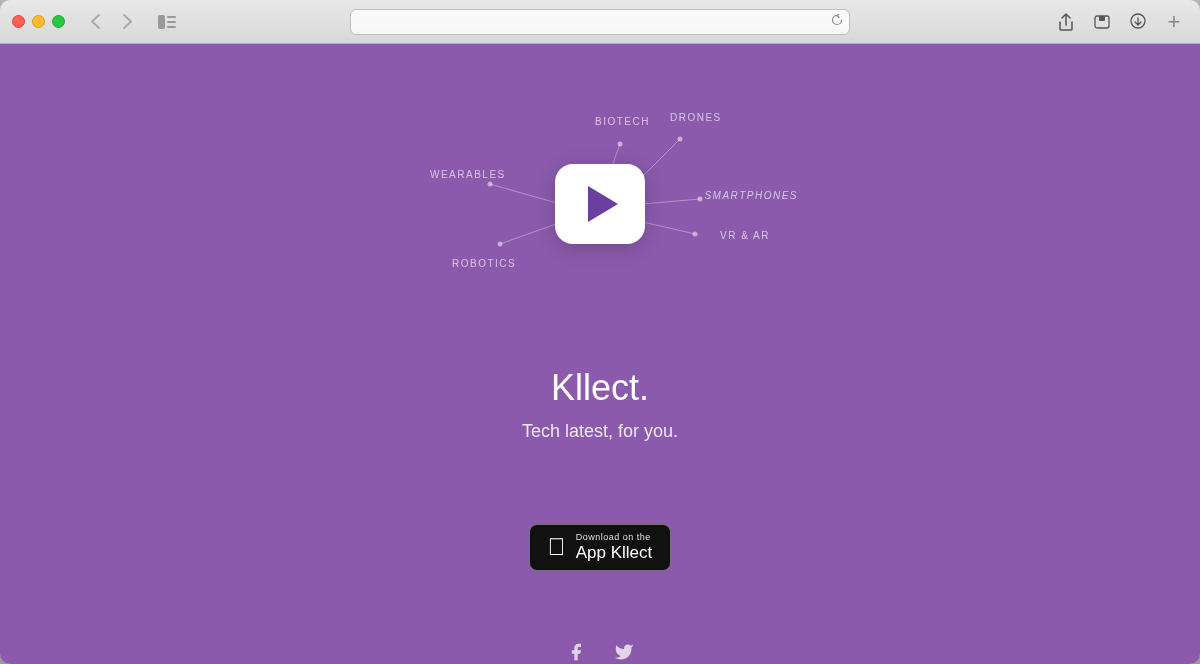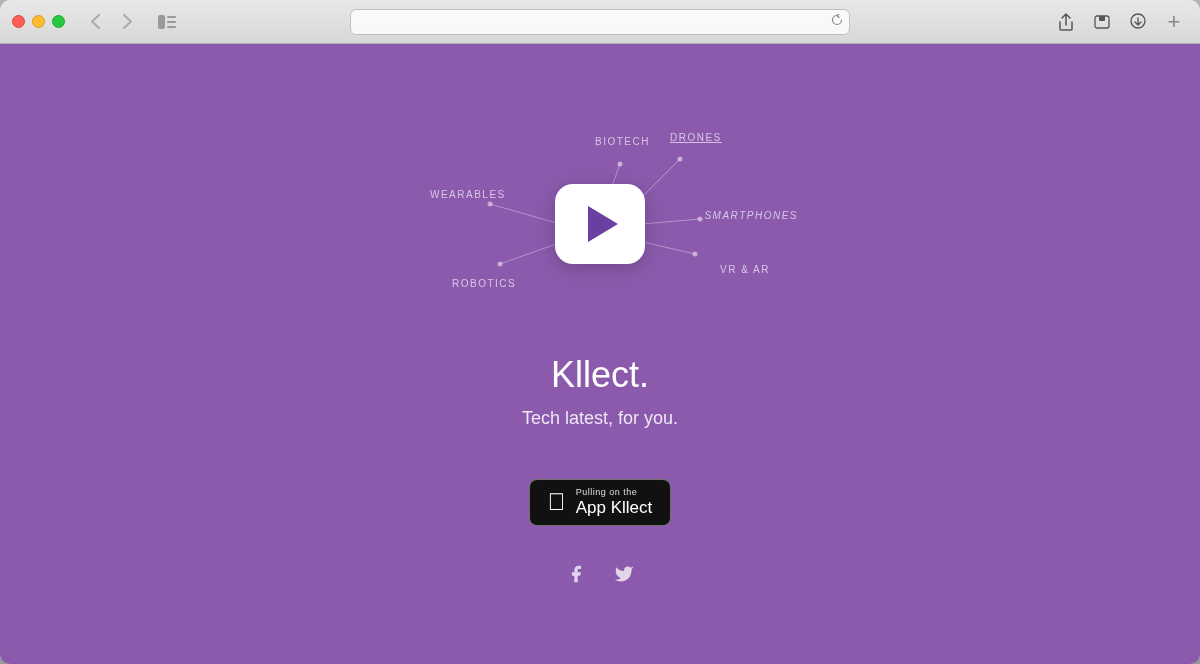--- a/index.html
+++ b/index.html
@@ -140,22 +140,22 @@
       font-size: 16px;
     }
 
     
     .page-content {
       flex: 1;
       background: #8b5aad;
       display: flex;
       flex-direction: column;
       align-items: center;
-      justify-content: flex-start;
-      padding-top: 80px;
+      justify-content: space-between;
+      padding-top: 60px;
       overflow: hidden;
     }
 
     
     .diagram-section {
       position: relative;
       width: 400px;
       height: 200px;
       margin-bottom: 30px;
     }
@@ -383,40 +383,40 @@
         <circle cx="300" cy="95" r="2.5" fill="rgba(255,255,255,0.5)"></circle>
 
         <line x1="170" y1="115" x2="100" y2="140" stroke="rgba(255,255,255,0.35)" stroke-width="1"></line>
         <circle cx="100" cy="140" r="2.5" fill="rgba(255,255,255,0.5)"></circle>
 
         <line x1="230" y1="115" x2="295" y2="130" stroke="rgba(255,255,255,0.35)" stroke-width="1"></line>
         <circle cx="295" cy="130" r="2.5" fill="rgba(255,255,255,0.5)"></circle>
       </svg>
 
       <span class="diagram-label" style="top: 12px; left: 195px;">BIOTECH</span>
-      <span class="diagram-label" style="top: 8px; left: 270px; text-decoration: underline;">DRONES</span>
+      <span class="diagram-label" style="top: 8px; left: 270px;">DRONES</span>
       <span class="diagram-label" style="top: 65px; left: 30px;">WEARABLES</span>
       <span class="diagram-label" style="top: 86px; right: 2px; font-style: italic;">SMARTPHONES</span>
       <span class="diagram-label" style="bottom: 35px; left: 52px;">ROBOTICS</span>
-      <span class="diagram-label" style="bottom: 49px; right: 30px; margin-left: 15px;">VR &amp; AR</span>
+      <span class="diagram-label" style="bottom: 63px; right: 30px; margin-left: 15px;">VR &amp; AR</span>
 
       <div class="video-icon">
         <div class="play-triangle"></div>
       </div>
     </div>
 
     <div class="text-section">
       <h1 class="app-title">Kllect.</h1>
       <p class="app-subtitle">Tech latest, for you.</p>
     </div>
 
     <a class="app-store-btn" href="#">
       <span class="apple-icon"></span>
       <div class="btn-text">
-        <span class="btn-download-text">Pulling on the</span>
+        <span class="btn-download-text">Download on the</span>
         <span class="btn-store-text">App Kllect</span>
       </div>
     </a>
 
     <div class="social-icons">
       <a class="social-icon" href="#">
         <svg class="fb-svg" viewBox="0 0 24 24" xmlns="http://www.w3.org/2000/svg">
           <path d="M18 2h-3a5 5 0 0 0-5 5v3H7v4h3v8h4v-8h3l1-4h-4V7a1 1 0 0 1 1-1h3z"></path>
         </svg>
       </a>

